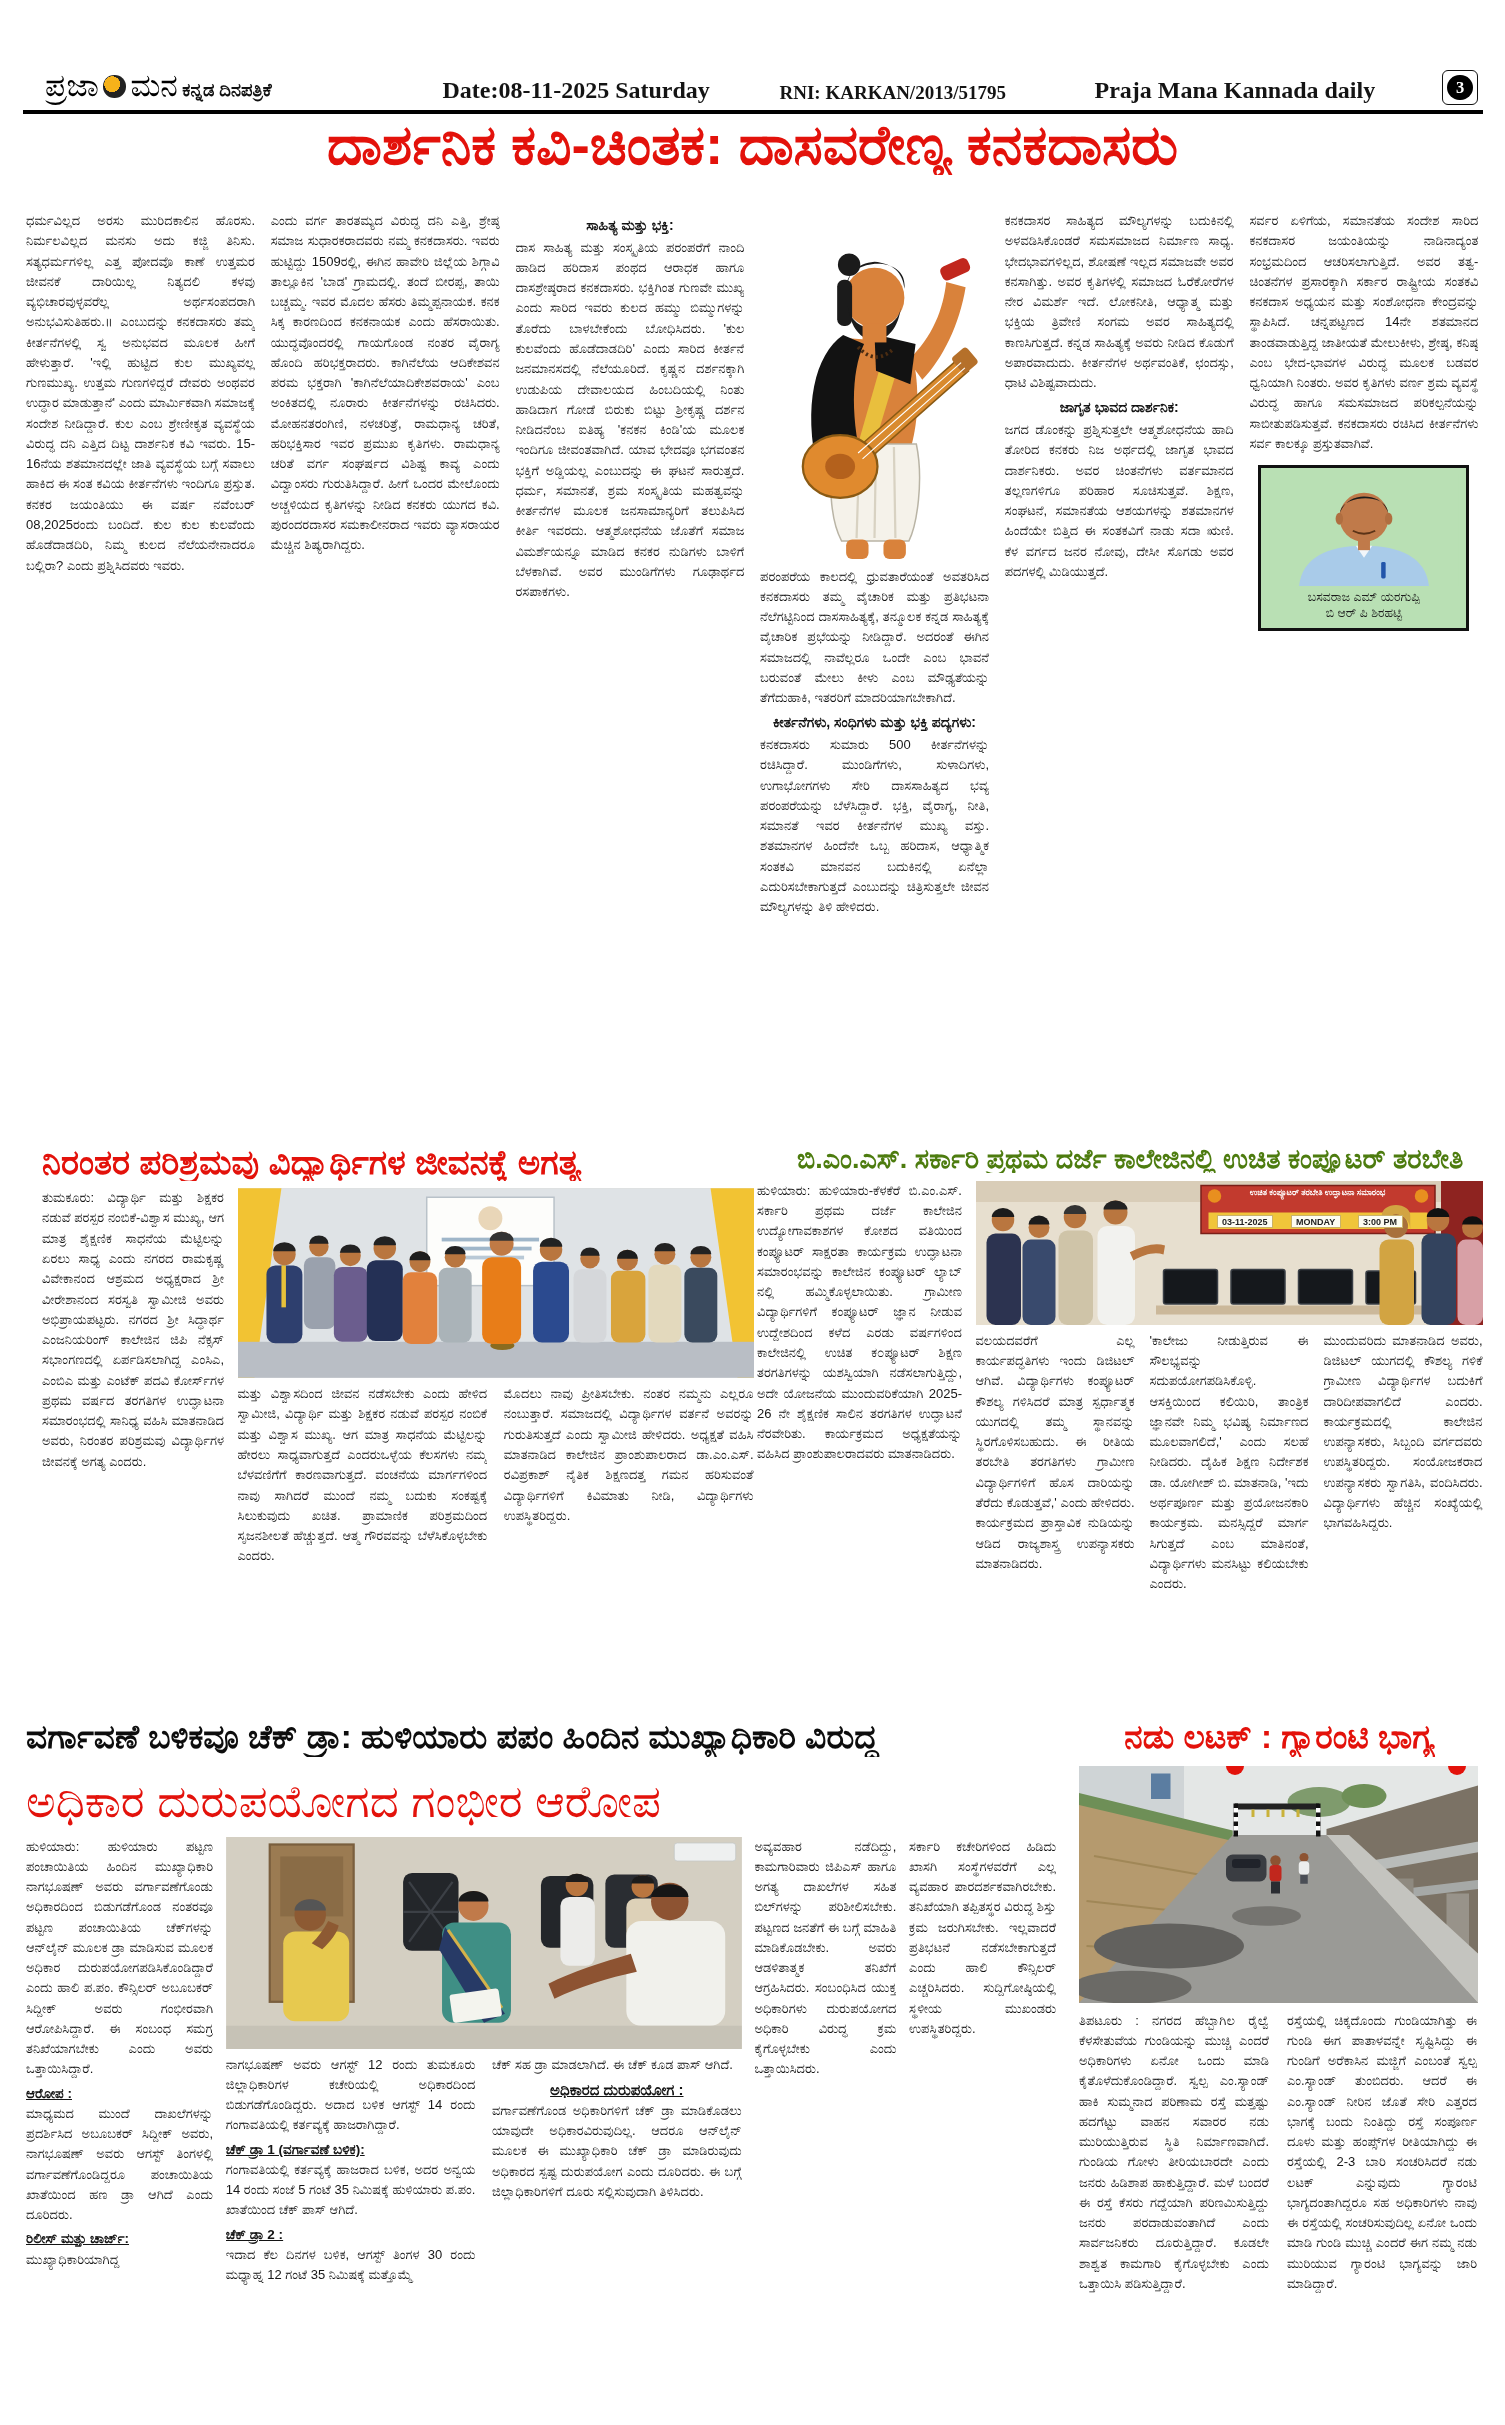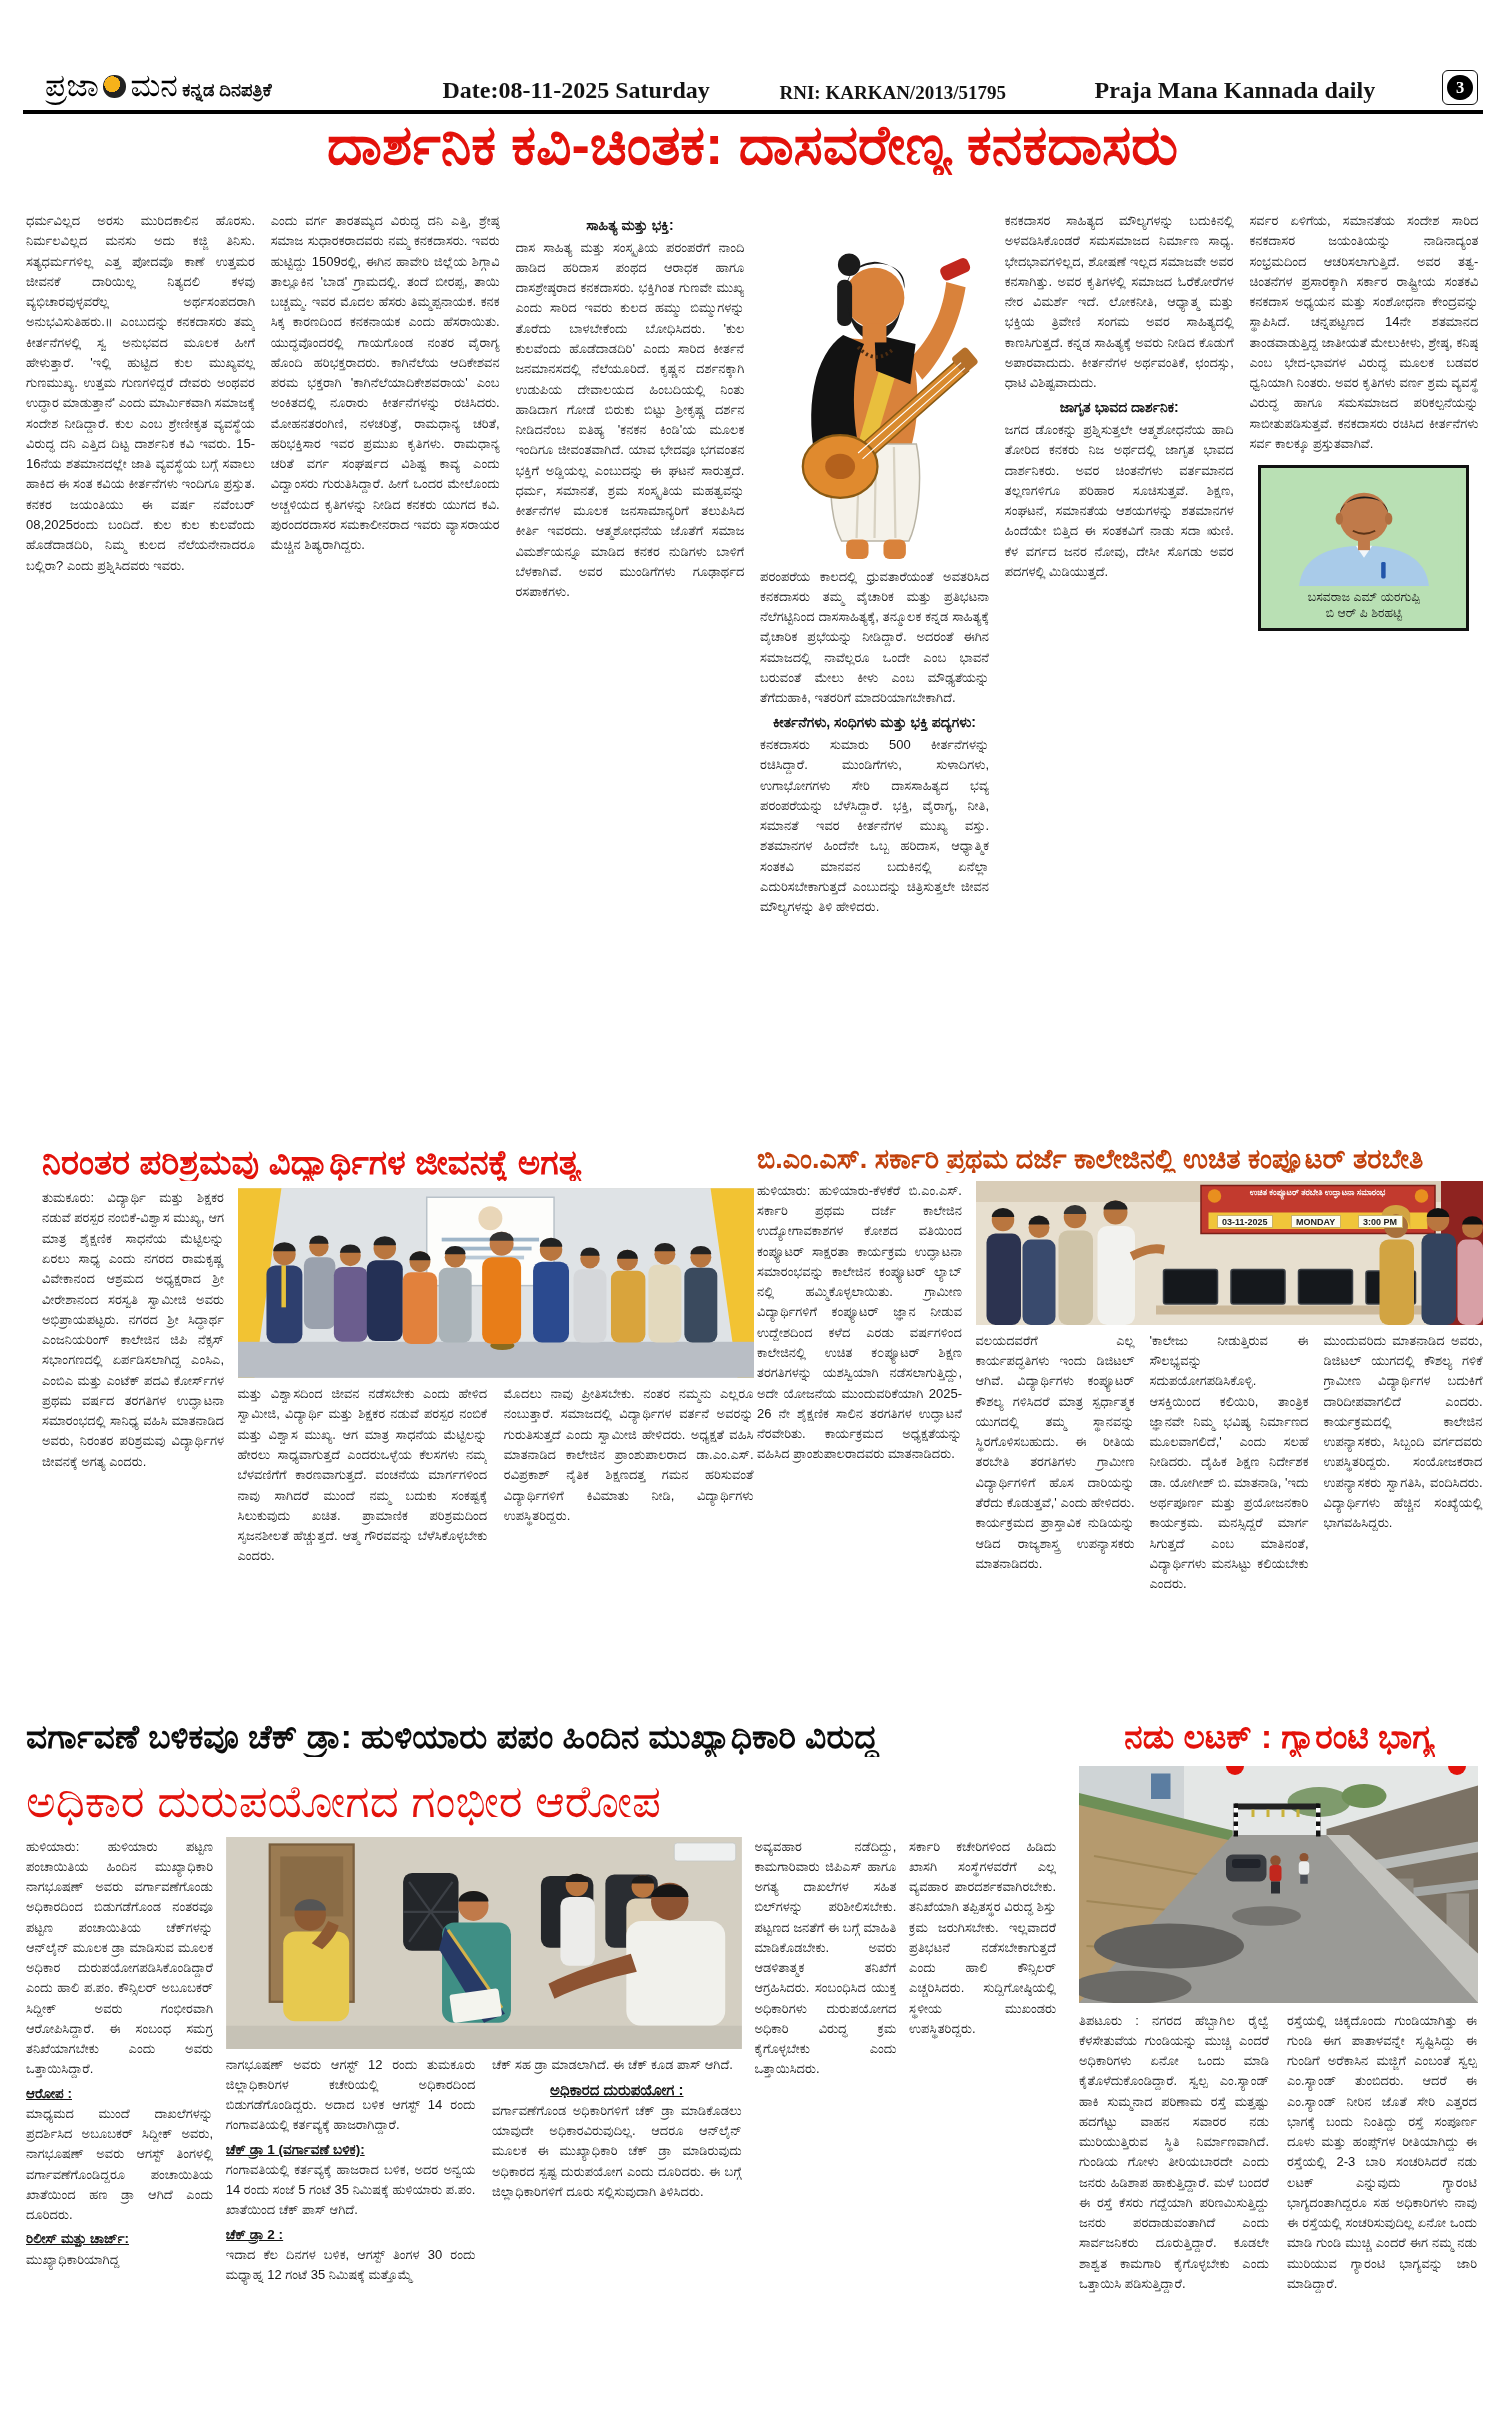--- a/index.html
+++ b/index.html
@@ -20,21 +20,21 @@
   .logo-emblem{width:22.5px;height:22.5px;border-radius:50%;background:radial-gradient(circle at 40% 40%, #f6b21a 0 40%, #222 41% 100%);display:inline-block;position:relative;top:2.2px;}
   .logo-tag{font-size:18px;font-weight:bold;color:#111;}
   .mh-date{position:absolute;left:420px;bottom:6px;font-size:24px;}
   .mh-rni{position:absolute;left:757px;bottom:6px;font-size:19px;}
   .mh-name{position:absolute;left:1072px;bottom:6px;font-size:24px;}
   .pagenum-box{position:absolute;right:4.5px;bottom:4.5px;width:34px;height:33px;border:1.5px solid #111;border-radius:6px;display:flex;align-items:center;justify-content:center;background:#fff;}
   .pagenum{width:25.5px;height:25.5px;border-radius:50%;background:#000;color:#fff;display:flex;align-items:center;justify-content:center;font-size:16.5px;font-weight:bold;font-family:"Liberation Serif",serif;}
   
   .h-lead{top:117px;left:15px;width:1475px;text-align:center;font-size:55px;line-height:1.05;font-weight:bold;color:var(--red);white-space:nowrap;overflow:hidden;}
   .h-mid-red{font-size:34px;font-weight:bold;color:var(--red);line-height:1.05;white-space:nowrap;overflow:hidden;}
-  .h-mid-black{font-size:27px;font-weight:bold;color:#c2410c;line-height:1.05;white-space:nowrap;overflow:hidden;}
+  .h-mid-black{font-size:27px;font-weight:bold;color:#4d7c0f;line-height:1.05;white-space:nowrap;overflow:hidden;margin-left:40px;}
   .kicker{font-size:33px;font-weight:bold;color:#0d0d0d;white-space:nowrap;overflow:hidden;}
   .h-bot-red{font-size:45px;font-weight:normal;color:var(--red);margin-top:19px;white-space:nowrap;overflow:hidden;}
   .h-road{font-size:33px;font-weight:bold;color:var(--red);text-align:center;white-space:nowrap;overflow:hidden;}
   
   .t{font-size:13px;line-height:1.56;text-align:justify;color:#161616;margin:0 0 3.7px 0;}
   .sh{font-weight:bold;text-align:center;font-size:14px;margin:6px 0 3.7px;}
   .shl{font-weight:bold;font-size:13.5px;margin:6px 0 2.2px;text-decoration:underline;}
   .col{overflow:hidden;}
   .lead-cols{top:211px;left:26px;width:1454px;height:916px;display:flex;gap:15.7px;align-items:flex-end;}
   .lead-cols .col{width:229px;height:100%;}

